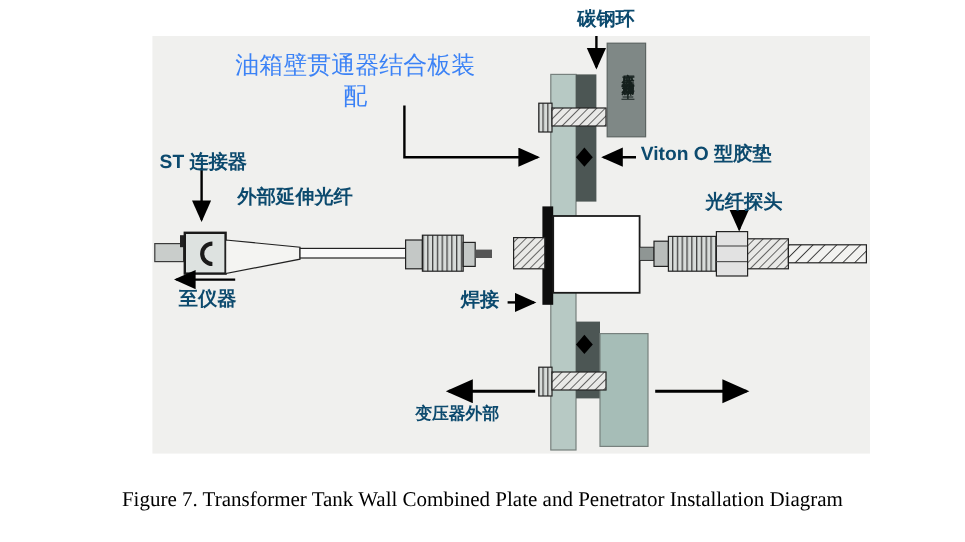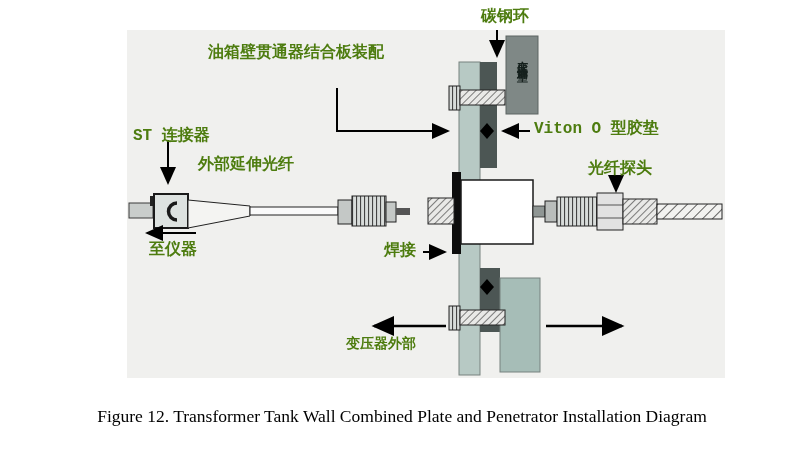--- a/index.html
+++ b/index.html
@@ -14,33 +14,33 @@
   }
   svg.diagram {
     position: absolute;
     left: 0; top: 0;
   }
   .lbl {
     position: absolute;
     font-weight: bold;
     font-size: 16px;
     line-height: 1.15;
-    color: #4d7c0f;
+    color: #0c4a6e;
     white-space: nowrap;
-    font-family: Liberation Mono, monospace;
+    font-family: Liberation Sans, sans-serif;
   }
   .lbl-lg { font-size: 14px; }
   .assembly-label {
     position: absolute;
     left: 196px; top: 42px;
     width: 200px;
     text-align: center;
-    font-weight: bold;
-    font-size: 16px;
-    color: #4d7c0f;
+    font-weight: normal;
+    font-size: 20px;
+    color: #3b82f6;
     line-height: 1.3;
   }
   .vblock {
     position: absolute;
     left: 506px; top: 37px;
     width: 32px; height: 76px;
     display: flex; align-items: center; justify-content: center;
   }
   .vtext {
     writing-mode: vertical-rl;
@@ -169,15 +169,15 @@
 
   <div class="lbl" style="left:588px; top:160px;">光纤探头</div>
 
   <div class="lbl lbl-lg" style="left:346px; top:336px;">变压器外部</div>
 
 
   <div class="vblock">
     <div class="vtext">变压器油箱壁</div>
   </div>
 
-  <div class="caption">Figure 12. Transformer Tank Wall Combined Plate and Penetrator Installation Diagram</div>
+  <div class="caption">Figure 7. Transformer Tank Wall Combined Plate and Penetrator Installation Diagram</div>
 
 </div>
 
 </body></html>

